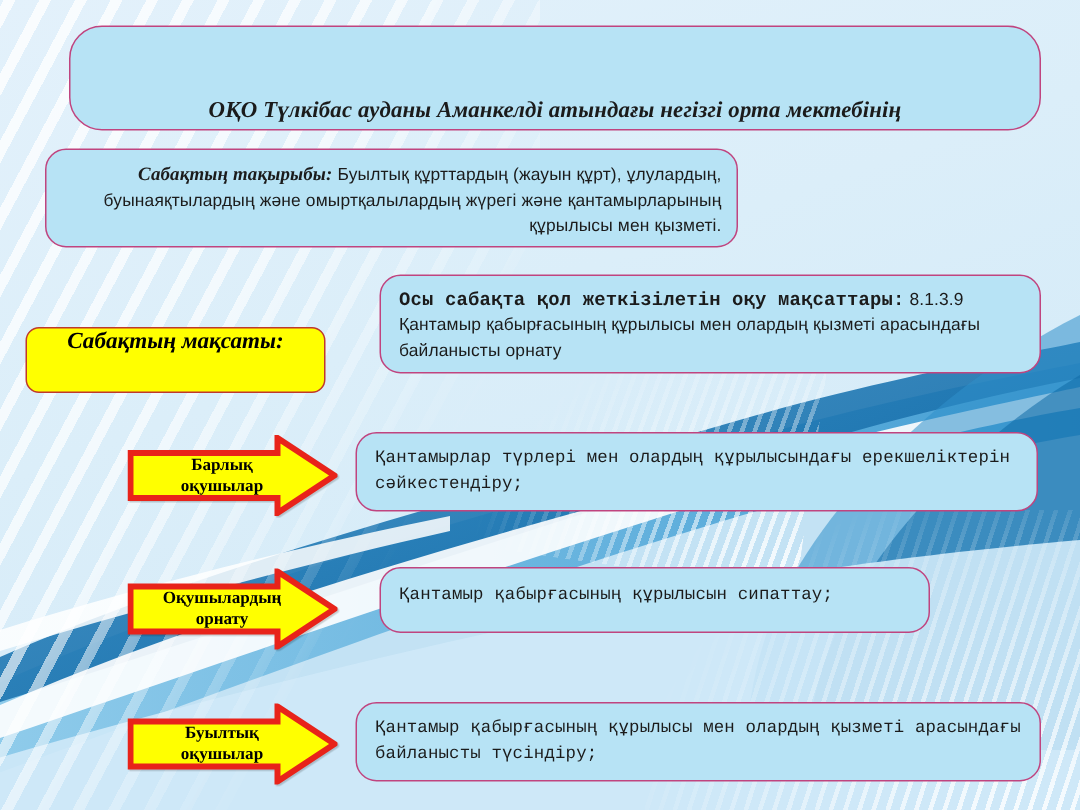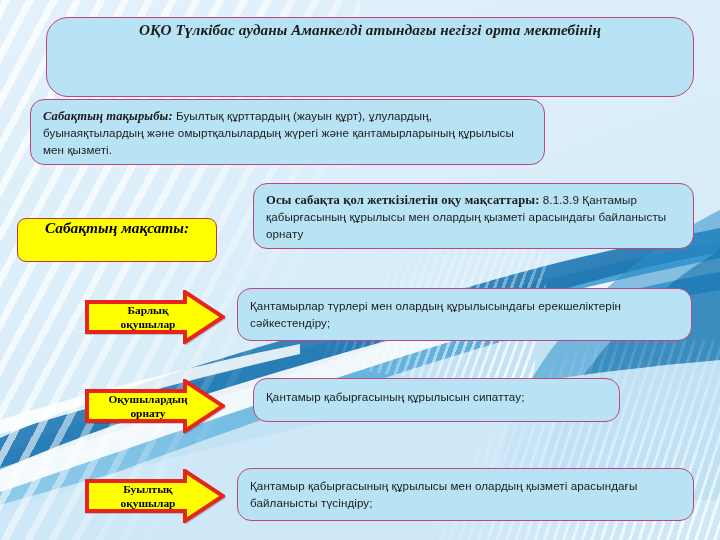--- a/index.html
+++ b/index.html
@@ -64,59 +64,59 @@
     border-radius:14px;
     color:#1b1b1b;
     letter-spacing:.1px;
   }
   .rbox.title-box{
     border-radius:22px;
     border-color:#c0447f;
     text-align:center;
   }
 
-  #titleBox{left:46px;top:17px;width:648px;height:80px;
-    display:flex;align-items:flex-start;justify-content:center;}
+  #titleBox{left:46px;top:17px;width:648px;height:70px;
+    display:flex;align-items:flex-end;justify-content:center;}
   #titleBox .t{
     font-family:"Liberation Serif", serif;
     font-weight:bold;font-style:italic;font-size:15.2px;line-height:1.55;
     padding:0 14px;
   }
 
-  #topicBox{left:30px;top:99px;width:515px;height:66px;padding:7px 10px 0 12px;}
+  #topicBox{left:30px;top:99px;width:462px;height:66px;padding:7px 10px 0 12px;text-align:right;}
   #topicBox .t{font-size:11.6px;line-height:1.45;}
   #topicBox .lead{
     font-family:"Liberation Serif", serif;
     font-weight:bold;font-style:italic;font-size:12.6px;
   }
 
   #goalsBox{left:253px;top:183px;width:441px;height:66px;padding:7px 12px 0 12px;}
   #goalsBox .t{font-size:11.6px;line-height:1.45;}
   #goalsBox .lead{
-    font-family:Liberation Serif, serif;
+    font-family:Liberation Mono, monospace;
     font-weight:bold;font-size:12.6px;
   }
 
   
   #aimBox{
     position:absolute;left:17px;top:218px;width:200px;height:44px;
     box-sizing:border-box;background:#ffff00;
     border:1.7px solid #c0392b;border-radius:9px;
     display:flex;align-items:flex-start;justify-content:center;
   }
   #aimBox .t{
     font-family:"Liberation Serif", serif;
     font-weight:bold;font-style:italic;font-size:15.4px;color:#000;
   }
 
   
   #outBox0{left:237px;top:288px;width:455px;height:53px;padding:8px 12px 0 12px;}
   #outBox1{left:253px;top:378px;width:367px;height:44px;padding:9px 12px 0 12px;}
   #outBox2{left:237px;top:468px;width:457px;height:53px;padding:8px 12px 0 12px;}
-  .outtext{font-size:11.6px;line-height:1.5;}
+  .outtext{font-size:11.6px;line-height:1.5;font-family:Liberation Mono, monospace;}
 
   
   .arrow{position:absolute;width:140px;height:54px;}
   .arrow svg{display:block;width:100%;height:100%;
     filter:drop-shadow(1px 1px 0 rgba(0,0,0,.18));}
   .arrow .lbl{
     position:absolute;inset:0;
     display:flex;flex-direction:column;align-items:center;justify-content:center;
     font-family:Liberation Serif, serif;
     font-weight:bold;font-size:11.4px;line-height:1.25;color:#000;

